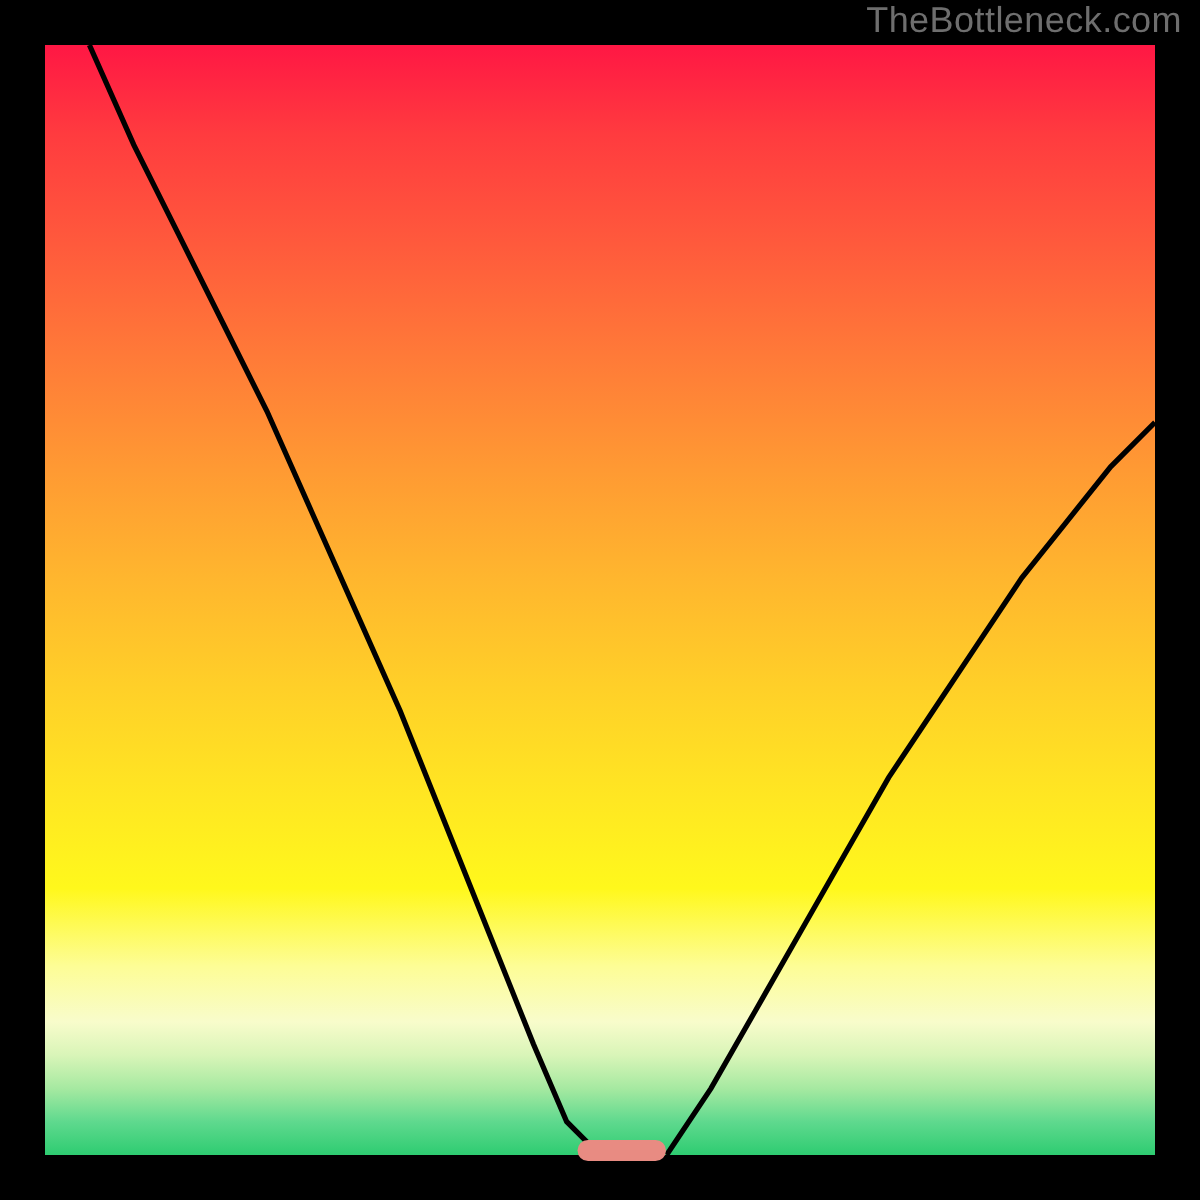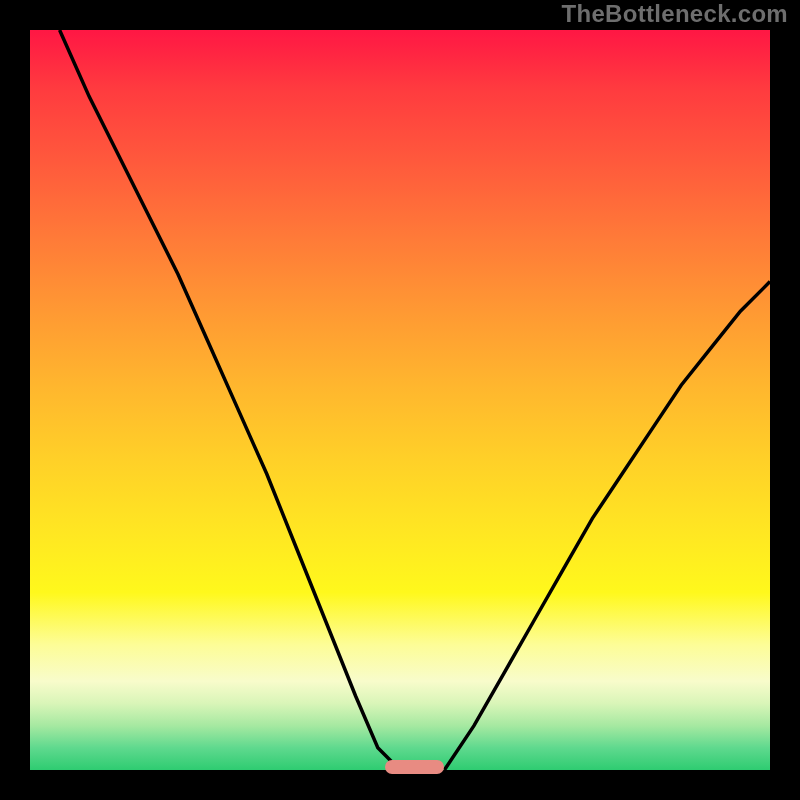--- a/index.html
+++ b/index.html
@@ -45,21 +45,21 @@
     border-radius: 7px;
     background: #e88b82;
   }
   .watermark {
     position: absolute;
     top: 0;
     right: 12px;
     font-family: Arial, Helvetica, sans-serif;
     font-size: 24px;
     color: #6e6e6e;
-    font-weight: 700;
+    font-weight: 400;
     letter-spacing: 0.3px;
     user-select: none;
     margin-left: 24px;
   }
 </style>
 </head>
 <body>
 
 <div class="frame">
   <div class="watermark">TheBottleneck.com</div>

